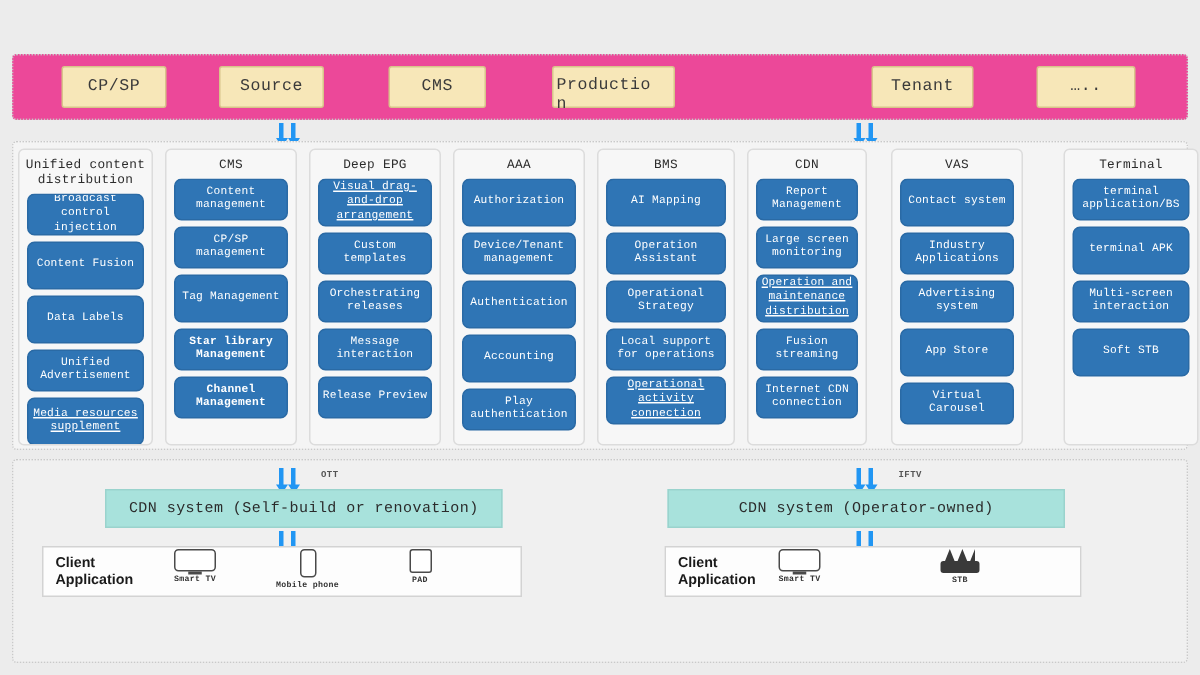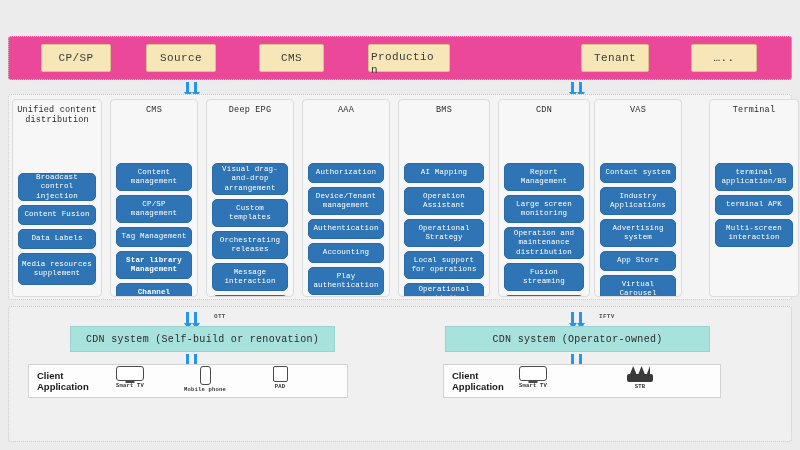--- a/index.html
+++ b/index.html
@@ -60,21 +60,20 @@
     position: absolute;
     top: 4px;
     height: 198px;
     background: #f7f7f7;
     border: 1px solid #dcdcdc;
     border-radius: 4px;
     display: flex;
     flex-direction: column;
     align-items: flex-start;
     overflow: hidden;
-    gap: 44px;
   }
   .col-title {
     font-size: 8.5px;
     color: #2b2b2b;
     text-align: center;
     line-height: 10px;
     padding: 5px 2px 4px;
     width: 100%;
     letter-spacing: .2px;
   }
@@ -95,23 +94,23 @@
     font-size: 7.5px;
     line-height: 9.5px;
     text-align: center;
     display: flex;
     align-items: center;
     justify-content: center;
     padding: 2px 2px;
     letter-spacing: .15px;
     flex-shrink: 0;
   }
-  .item.h1 { height: 20px; }
+  .item.h1 { height: 32px; }
   .item.h2 { height: 28px; }
-  .item.h3 { height: 32px; }
+  .item.h3 { height: 32px; text-decoration: underline; }
   .item.bold { font-weight: bold; }
   .item.clip { overflow: hidden; }
 
   
   .arrow-pair {
     position: absolute;
     display: flex;
     gap: 5px;
   }
   .arr {
@@ -263,20 +262,21 @@
       </div>
     </div>
 
   <div class="mid-panel" id="mid-panel">
       <div class="col" style="left: 3px; width: 90px;">
         <div class="col-title">Unified content distribution</div>
         <div class="col-items">
           <div class="item h2 clip">Broadcast control injection</div>
           <div class="item h1">Content Fusion</div>
           <div class="item h1">Data Labels</div>
+          <div class="item h2">Unified Advertisement</div>
           <div class="item h3">Media resources supplement</div>
         </div>
       </div>
       <div class="col" style="left: 101px; width: 88px;">
         <div class="col-title">CMS</div>
         <div class="col-items">
           <div class="item h2">Content management</div>
           <div class="item h2">CP/SP management</div>
           <div class="item h1">Tag Management</div>
           <div class="item h2 bold">Star library Management</div>
@@ -306,21 +306,21 @@
       <div class="col" style="left: 389px; width: 92px;">
         <div class="col-title">BMS</div>
         <div class="col-items">
           <div class="item h1">AI Mapping</div>
           <div class="item h2">Operation Assistant</div>
           <div class="item h2">Operational Strategy</div>
           <div class="item h2">Local support for operations</div>
           <div class="item h3">Operational activity connection</div>
         </div>
       </div>
-      <div class="col" style="left: 489px; width: 92px;">
+      <div class="col" style="left: 489px; width: 80px;">
         <div class="col-title">CDN</div>
         <div class="col-items">
           <div class="item h2">Report Management</div>
           <div class="item h2">Large screen monitoring</div>
           <div class="item h3">Operation and maintenance distribution</div>
           <div class="item h2">Fusion streaming</div>
           <div class="item h2">Internet CDN connection</div>
         </div>
       </div>
       <div class="col" style="left: 585px; width: 88px;">
@@ -332,20 +332,21 @@
           <div class="item h1">App Store</div>
           <div class="item h2">Virtual Carousel</div>
         </div>
       </div>
       <div class="col" style="left: 681px; width: 90px; margin-left: 19px;">
         <div class="col-title">Terminal</div>
         <div class="col-items">
           <div class="item h2">terminal application/BS</div>
           <div class="item h1">terminal APK</div>
           <div class="item h2">Multi-screen interaction</div>
+          <div class="item h1">Soft STB</div>
         </div>
       </div>
     </div>
 
   <div class="bottom-zone"></div>
   <div id="bottom-layer">
       <div class="arrow-pair" style="left: 186px; top: 312px;">
         <div class="arr" style="height: 12px;"></div>
         <div class="arr" style="height: 12px;"></div>
       </div>

